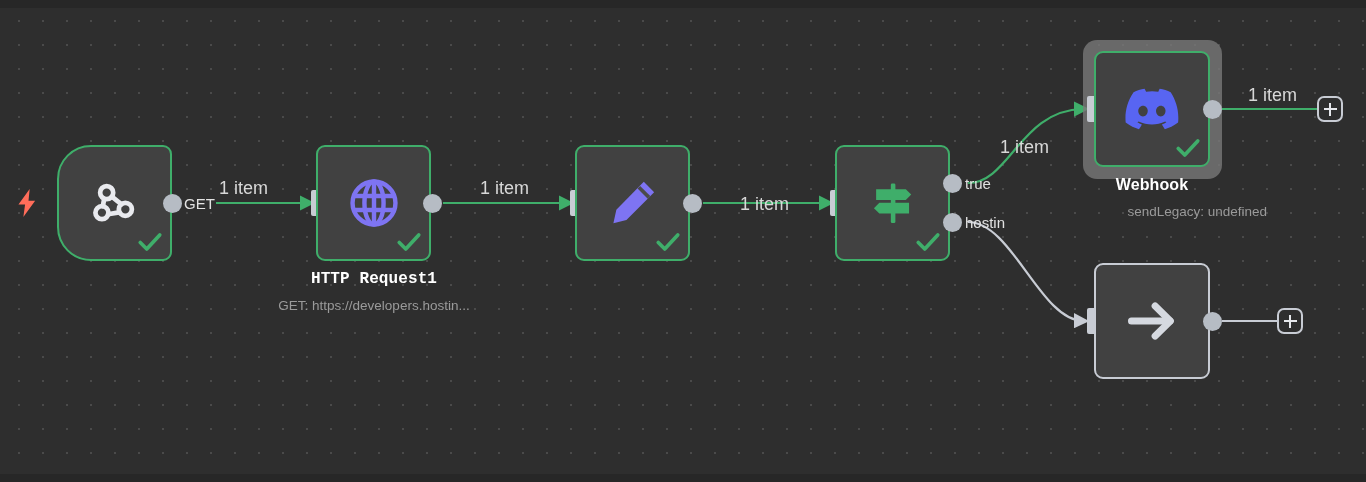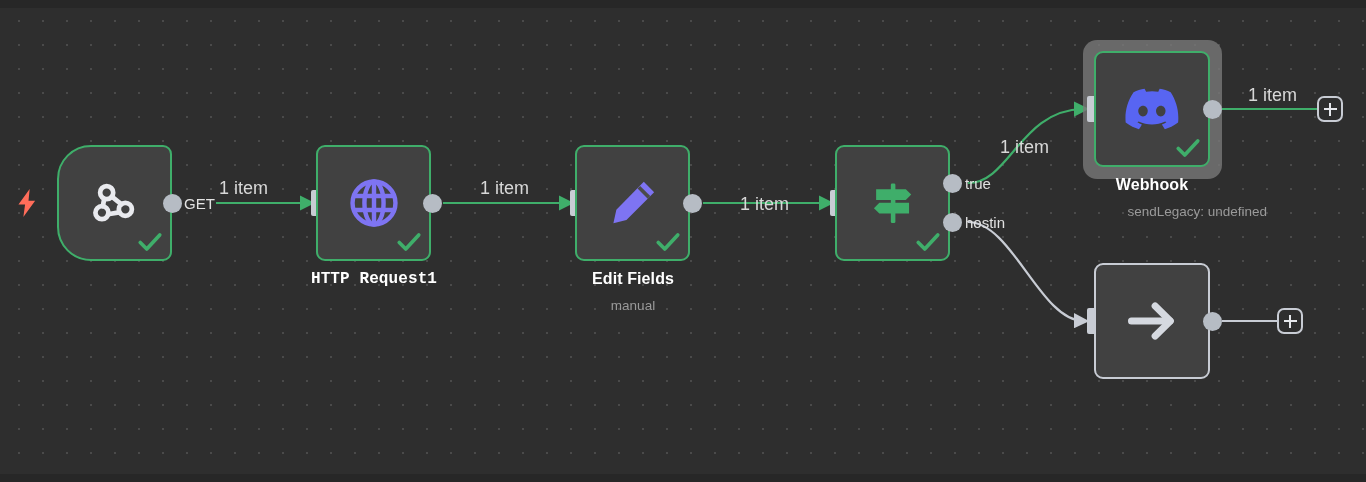--- a/index.html
+++ b/index.html
@@ -183,36 +183,35 @@
           <path d="M3.1 9 H20.9 M3.1 15 H20.9 M12 2.8 V21.2"></path>
         </g>
       </svg>
     </div>
     <svg class="tick" viewBox="0 0 24 24">
       <path d="M3 12.5 L9 18.5 L21 5.5" fill="none" stroke="#3fae6a" stroke-width="3.4" stroke-linecap="round" stroke-linejoin="round"></path>
     </svg>
   </div>
   <div class="out-dot" style="left:423px;top:194px;"></div>
   <div class="nlabel" style="left:259px;top:270px;width:230px;font-family:Liberation Mono, monospace;">HTTP Request1</div>
+  <div class="nsub" style="left:234px;top:298px;width:280px;">GET: https://developers.hostin...</div>
 
   <div class="in-port" style="left:570px;top:190px;"></div>
   <div class="node" style="left:575px;top:145px;width:115px;height:116px;">
     <div class="glyph">
       <svg width="54" height="54" viewBox="0 0 24 24">
         <path d="M16.8 2.6 L21.4 7.2 L9.1 19.6 L3.3 21.0 L4.6 15.0 Z" fill="#7e74f2"></path>
         <path d="M14.6 5.0 L19.1 9.5" stroke="#4b4b4b" stroke-width="1.6"></path>
       </svg>
     </div>
     <svg class="tick" viewBox="0 0 24 24">
       <path d="M3 12.5 L9 18.5 L21 5.5" fill="none" stroke="#3fae6a" stroke-width="3.4" stroke-linecap="round" stroke-linejoin="round"></path>
     </svg>
   </div>
   <div class="out-dot" style="left:683px;top:194px;"></div>
-  <div class="nlabel" style="left:518px;top:270px;width:230px;">Edit Fields</div>
-  <div class="nsub" style="left:518px;top:298px;width:230px;">manual</div>
 
   <div class="in-port" style="left:830px;top:190px;"></div>
   <div class="node" style="left:835px;top:145px;width:115px;height:116px;">
     <div class="glyph">
       <svg width="52" height="52" viewBox="0 0 24 24">
         <g fill="#3fae6a">
           <rect x="11" y="3" width="2.1" height="18.2" rx="0.6"></rect>
           <path d="M4.2 5.6 H17.9 L20.4 8.1 L17.9 10.6 H4.2 Z"></path>
           <path d="M19.4 11.9 H5.7 L3.2 14.4 L5.7 16.9 H19.4 Z"></path>
         </g>

